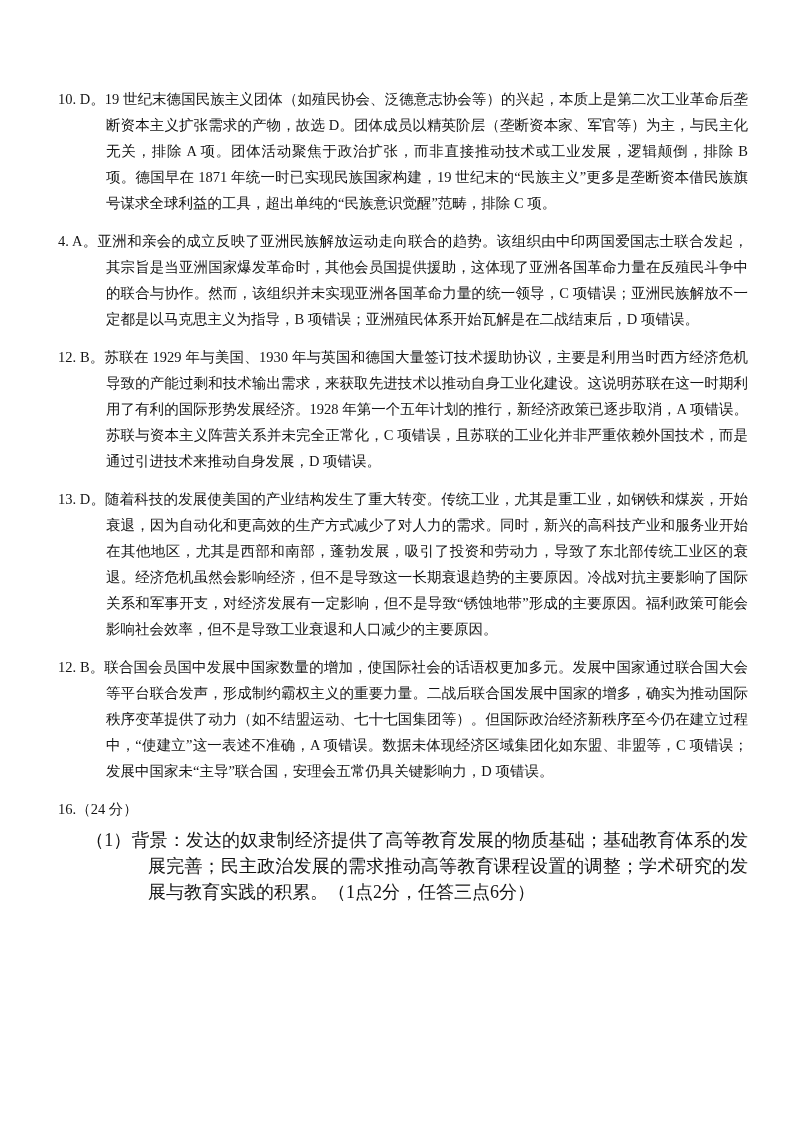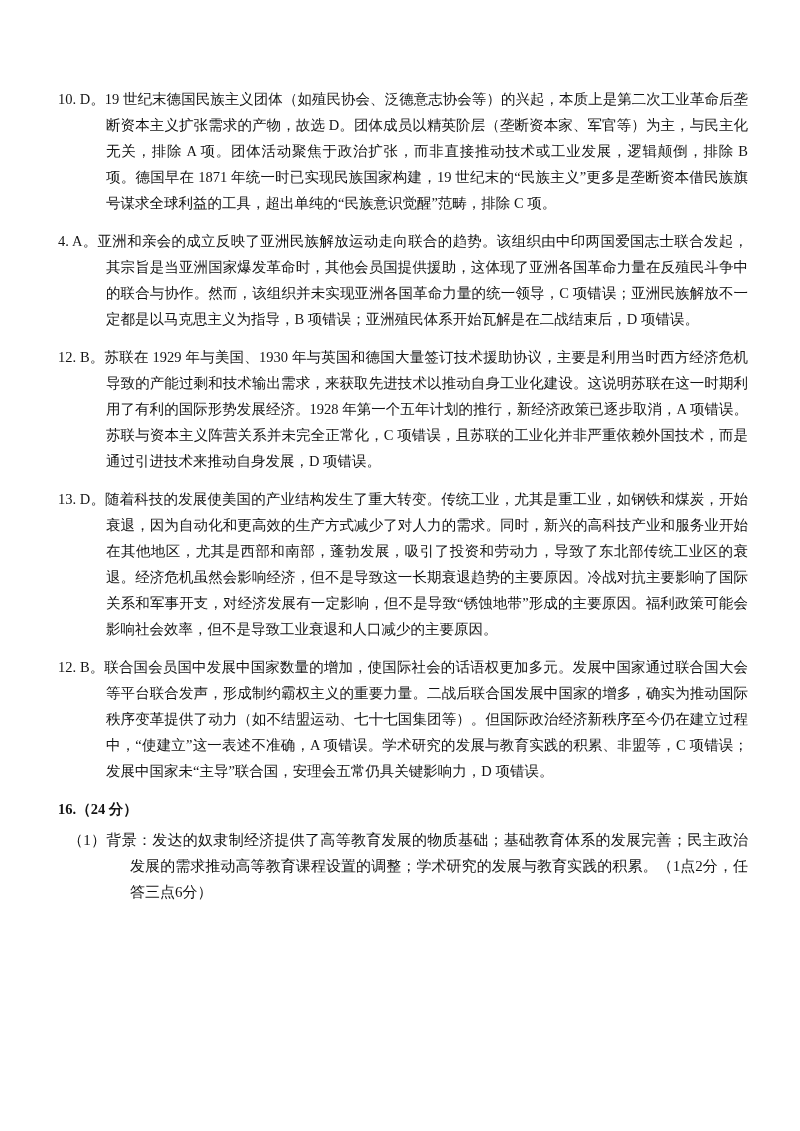--- a/index.html
+++ b/index.html
@@ -26,44 +26,43 @@
     margin-bottom: 12px;
   }
   .item .lbl {
     white-space: nowrap;
     text-indent: 0;
   }
   .q16-head {
     font-size: 14.5px;
     line-height: 26px;
     margin-bottom: 5px;
-    font-weight: bold;
   }
   .sub-item {
-    font-size: 15px;
+    font-size: 18px;
     line-height: 26px;
     text-align: justify;
-    margin-left: 10px;
+    margin-left: 28px;
     padding-left: 62px;
     text-indent: -62px;
   }
 </style>
 </head>
 <body>
 
 <div class="page">
 
   <p class="item"><span class="lbl">10. D。</span><span>19 世纪末德国民族主义团体（如殖民协会、泛德意志协会等）的兴起，本质上是第二次工业革命后垄断资本主义扩张需求的产物，故选 D。团体成员以精英阶层（垄断资本家、军官等）为主，与民主化无关，排除 A 项。团体活动聚焦于政治扩张，而非直接推动技术或工业发展，逻辑颠倒，排除 B 项。德国早在 1871 年统一时已实现民族国家构建，19 世纪末的“民族主义”更多是垄断资本借民族旗号谋求全球利益的工具，超出单纯的“民族意识觉醒”范畴，排除 C 项。</span></p>
 
   <p class="item"><span class="lbl">4. A。</span><span>亚洲和亲会的成立反映了亚洲民族解放运动走向联合的趋势。该组织由中印两国爱国志士联合发起，其宗旨是当亚洲国家爆发革命时，其他会员国提供援助，这体现了亚洲各国革命力量在反殖民斗争中的联合与协作。然而，该组织并未实现亚洲各国革命力量的统一领导，C 项错误；亚洲民族解放不一定都是以马克思主义为指导，B 项错误；亚洲殖民体系开始瓦解是在二战结束后，D 项错误。</span></p>
 
   <p class="item"><span class="lbl">12. B。</span><span>苏联在 1929 年与美国、1930 年与英国和德国大量签订技术援助协议，主要是利用当时西方经济危机导致的产能过剩和技术输出需求，来获取先进技术以推动自身工业化建设。这说明苏联在这一时期利用了有利的国际形势发展经济。1928 年第一个五年计划的推行，新经济政策已逐步取消，A 项错误。苏联与资本主义阵营关系并未完全正常化，C 项错误，且苏联的工业化并非严重依赖外国技术，而是通过引进技术来推动自身发展，D 项错误。</span></p>
 
 
   <p class="item"><span class="lbl">13. D。</span><span>随着科技的发展使美国的产业结构发生了重大转变。传统工业，尤其是重工业，如钢铁和煤炭，开始衰退，因为自动化和更高效的生产方式减少了对人力的需求。同时，新兴的高科技产业和服务业开始在其他地区，尤其是西部和南部，蓬勃发展，吸引了投资和劳动力，导致了东北部传统工业区的衰退。经济危机虽然会影响经济，但不是导致这一长期衰退趋势的主要原因。冷战对抗主要影响了国际关系和军事开支，对经济发展有一定影响，但不是导致“锈蚀地带”形成的主要原因。福利政策可能会影响社会效率，但不是导致工业衰退和人口减少的主要原因。</span></p>
 
-  <p class="item"><span class="lbl">12. B。</span><span>联合国会员国中发展中国家数量的增加，使国际社会的话语权更加多元。发展中国家通过联合国大会等平台联合发声，形成制约霸权主义的重要力量。二战后联合国发展中国家的增多，确实为推动国际秩序变革提供了动力（如不结盟运动、七十七国集团等）。但国际政治经济新秩序至今仍在建立过程中，“使建立”这一表述不准确，A 项错误。学术研究的发展与教育实践的积累、非盟等，C 项错误；发展中国家未“主导”联合国，安理会五常仍具关键影响力，D 项错误。</span></p>
+  <p class="item"><span class="lbl">12. B。</span><span>联合国会员国中发展中国家数量的增加，使国际社会的话语权更加多元。发展中国家通过联合国大会等平台联合发声，形成制约霸权主义的重要力量。二战后联合国发展中国家的增多，确实为推动国际秩序变革提供了动力（如不结盟运动、七十七国集团等）。但国际政治经济新秩序至今仍在建立过程中，“使建立”这一表述不准确，A 项错误。数据未体现经济区域集团化如东盟、非盟等，C 项错误；发展中国家未“主导”联合国，安理会五常仍具关键影响力，D 项错误。</span></p>
 
   <p class="q16-head">16.（24 分）</p>
 
   <p class="sub-item"><span class="lbl">（1）背景：</span><span>发达的奴隶制经济提供了高等教育发展的物质基础；基础教育体系的发展完善；民主政治发展的需求推动高等教育课程设置的调整；学术研究的发展与教育实践的积累。（1点2分，任答三点6分）</span></p>
 
 </div>
 
 </body></html>

